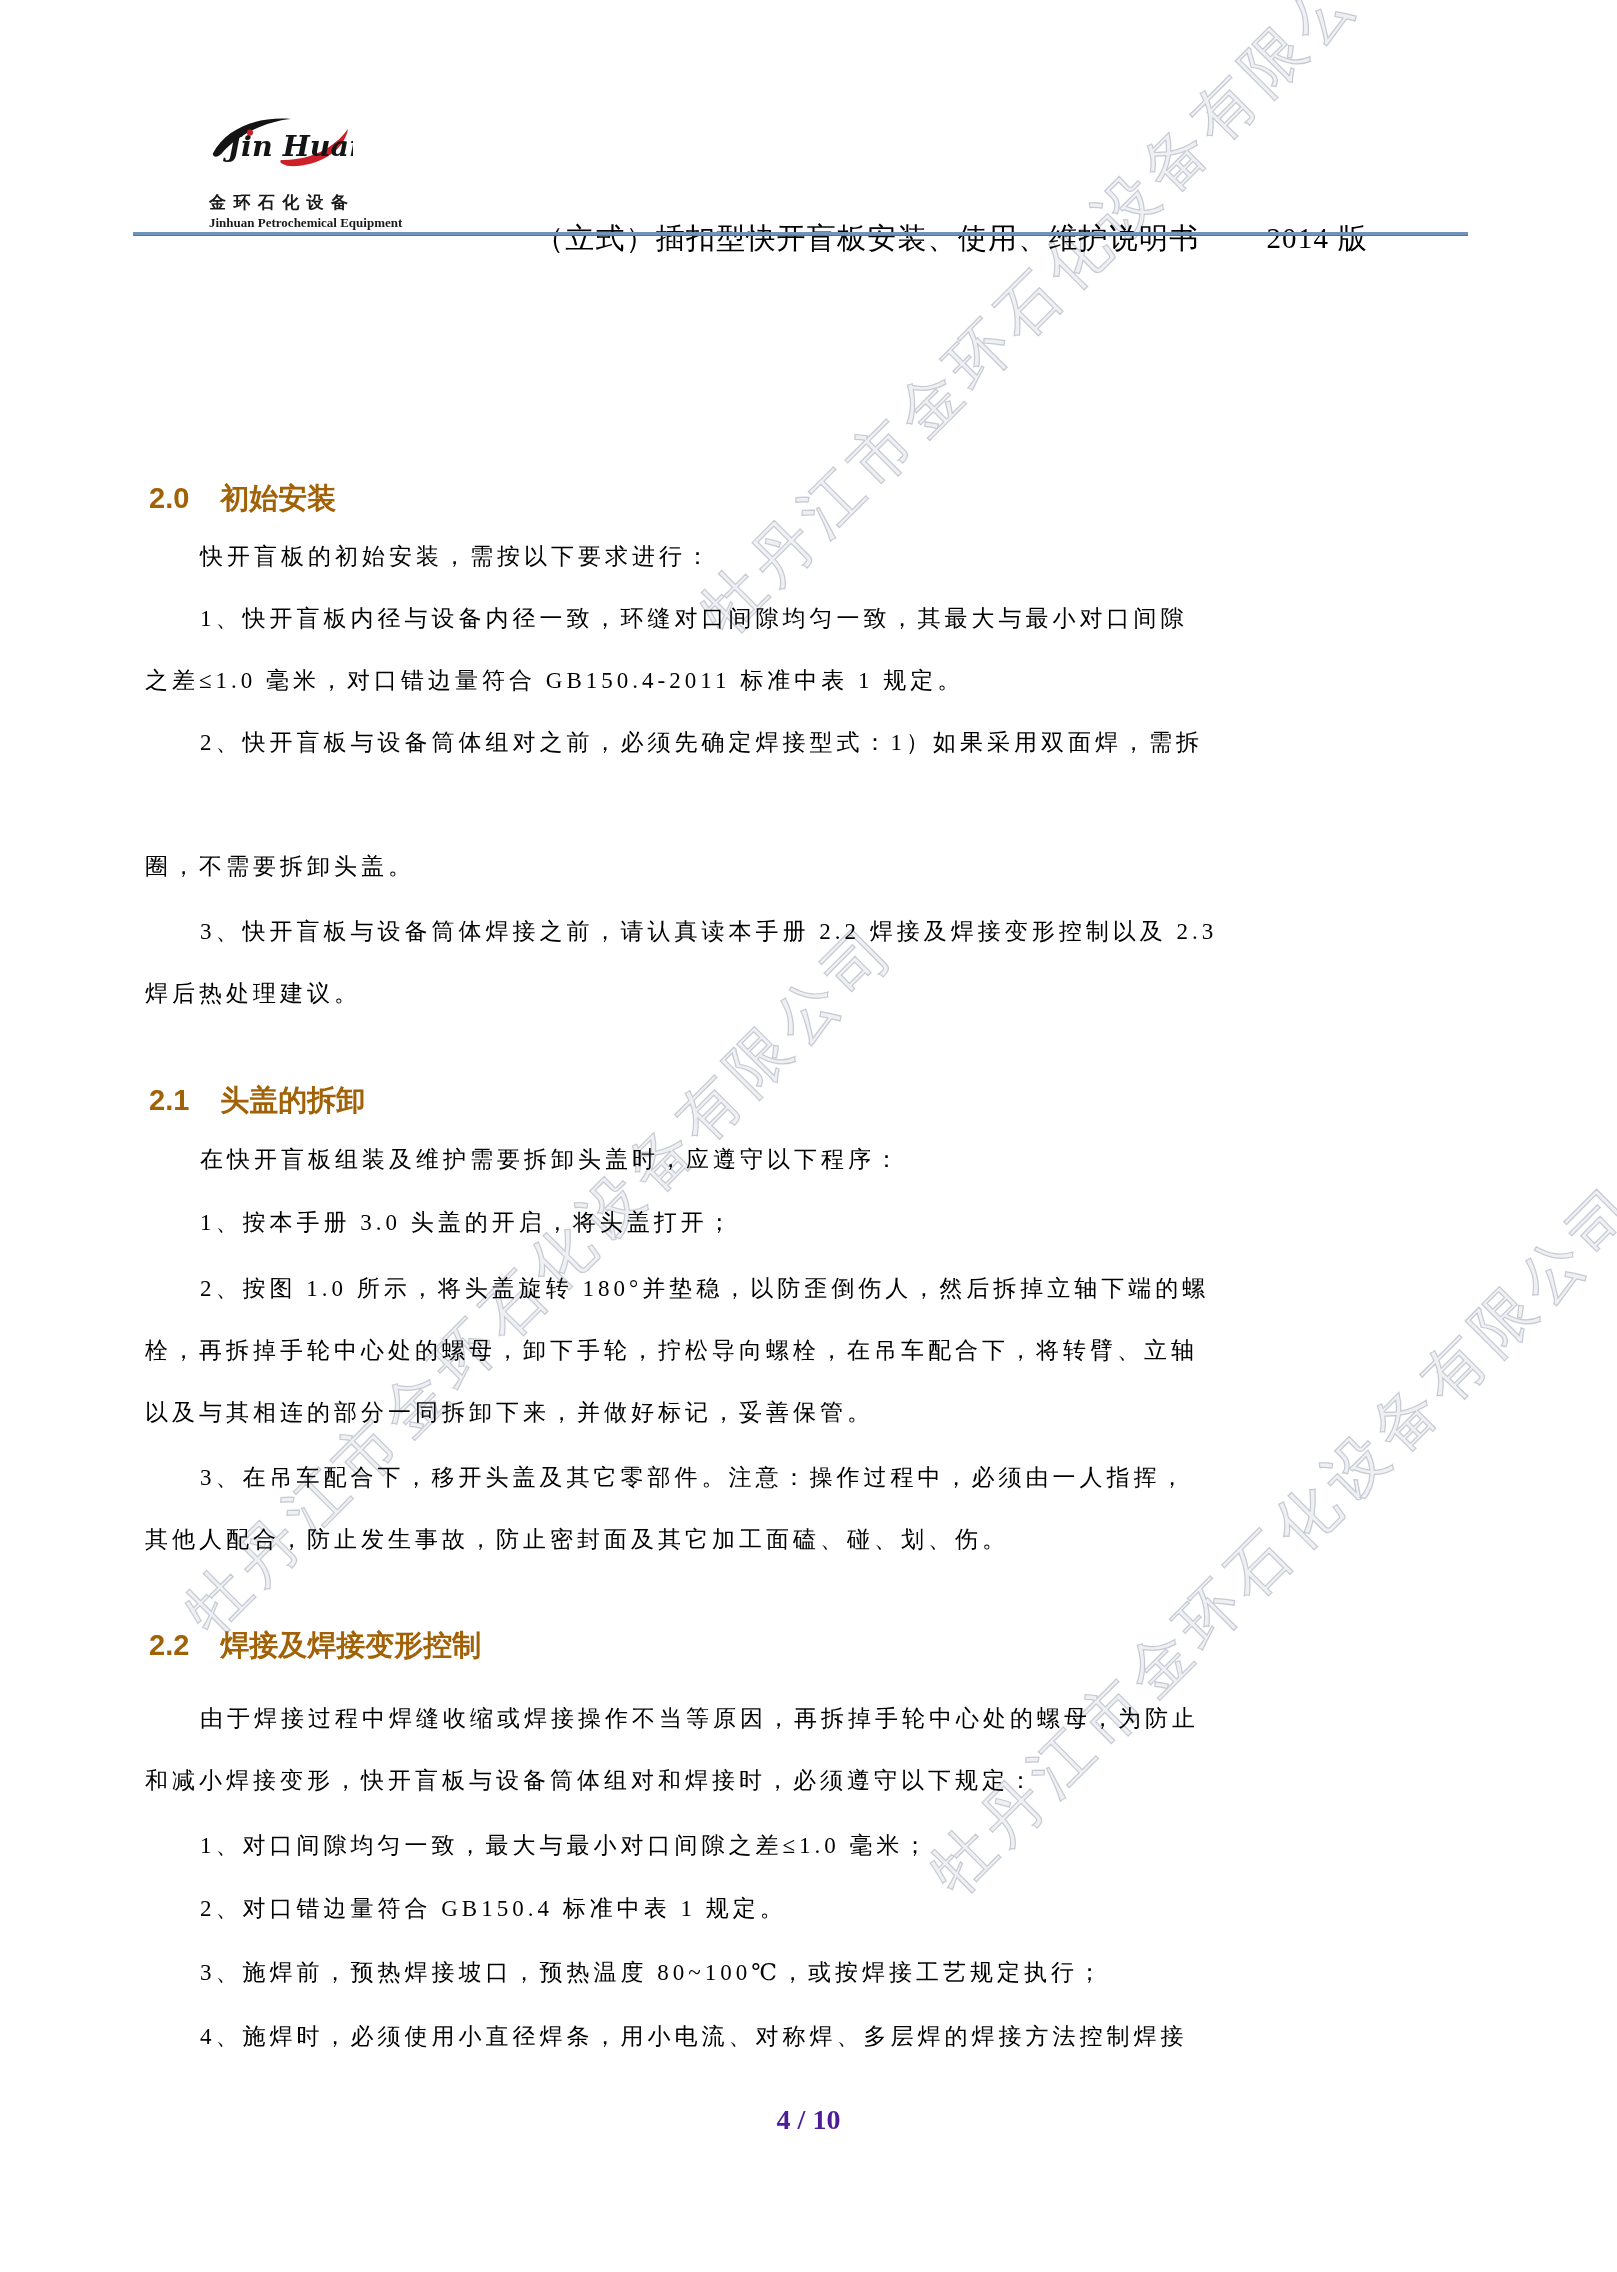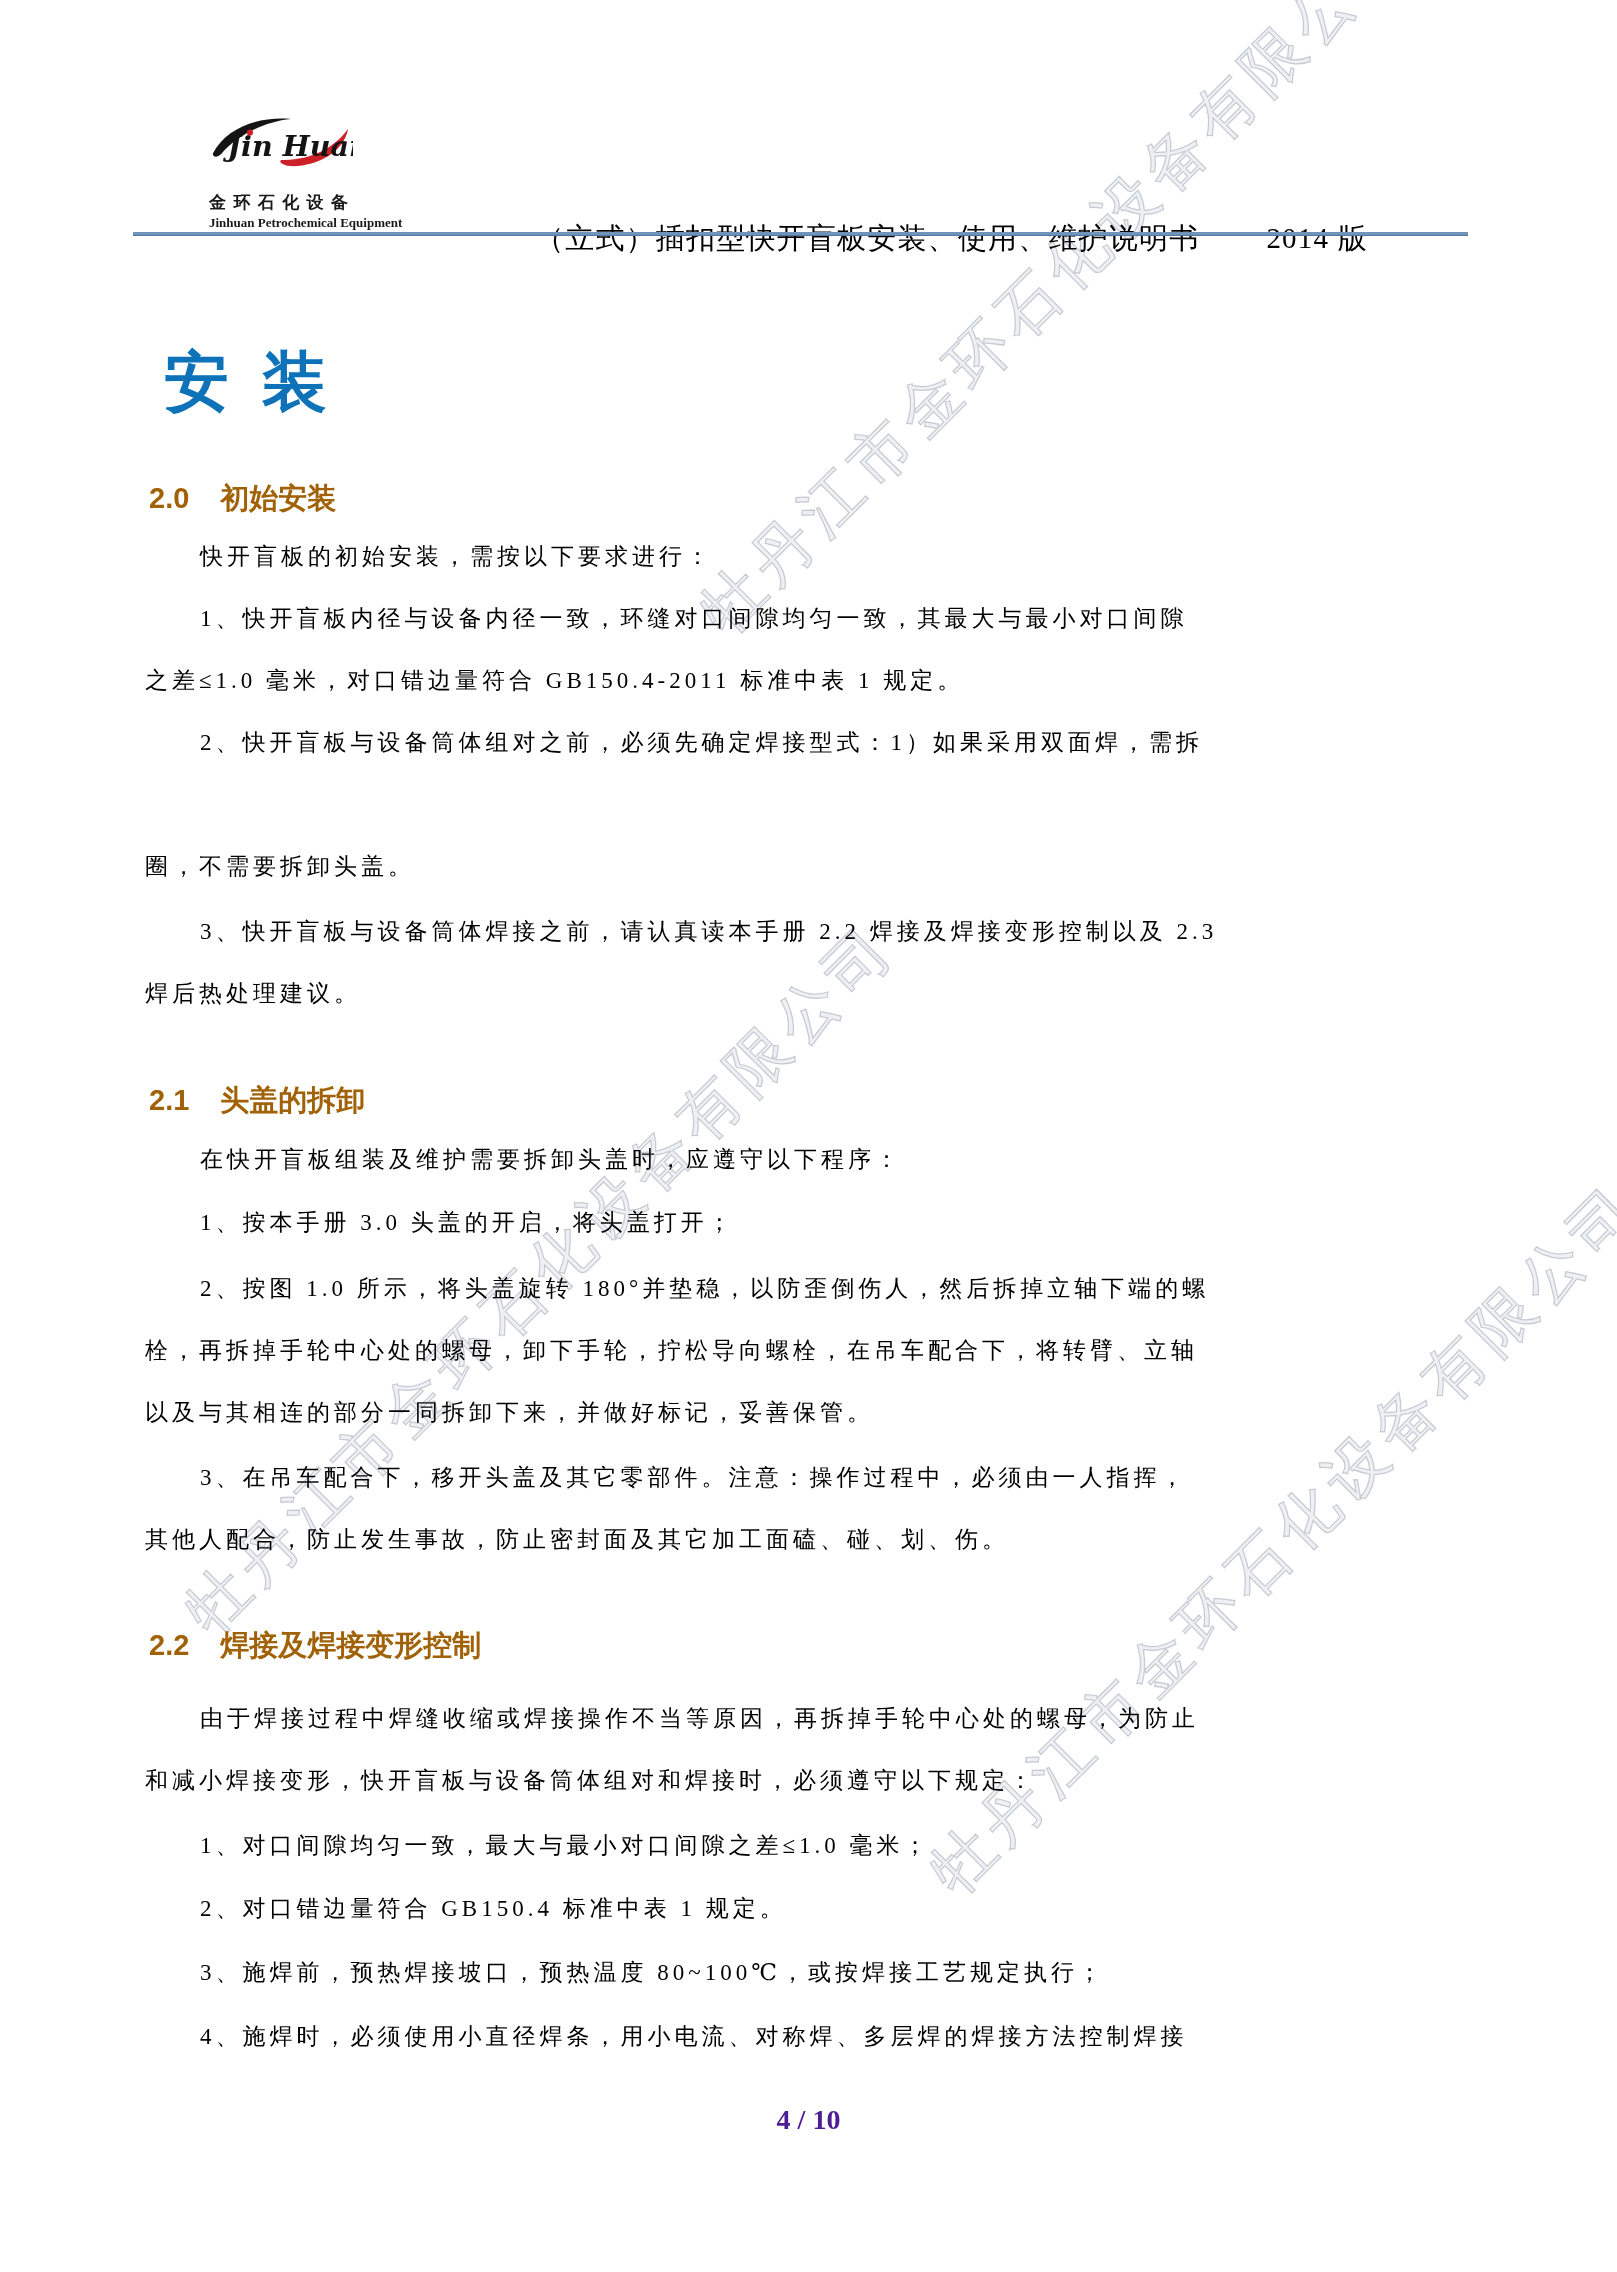--- a/index.html
+++ b/index.html
@@ -152,21 +152,20 @@
       </svg>
       <div class="logo-cn">金环石化设备</div>
       <div class="logo-en">Jinhuan Petrochemical Equipment</div>
     </div>
 
     <div class="doc-title">
       <span>（立式）插扣型快开盲板安装、使用、维护说明书</span><span class="edition">2014 版</span>
     </div>
     <div class="header-rule"></div>
 
-    <div class="page-title">安 装</div>
 
     <div class="sec-h" style="top:479px">
       <span>2.0</span><span class="sec-t">初始安装</span>
     </div>
     <div class="bl ind" style="top:541px">快开盲板的初始安装，需按以下要求进行：</div>
     <div class="bl ind" style="top:603px">1、快开盲板内径与设备内径一致，环缝对口间隙均匀一致，其最大与最小对口间隙</div>
     <div class="bl" style="top:665px">之差≤1.0 毫米，对口错边量符合 GB150.4-2011 标准中表 1 规定。</div>
     <div class="bl ind" style="top:727px">2、快开盲板与设备筒体组对之前，必须先确定焊接型式：1）如果采用双面焊，需拆</div>
     <div class="bl" style="top:851px">圈，不需要拆卸头盖。</div>
     <div class="bl ind" style="top:916px">3、快开盲板与设备筒体焊接之前，请认真读本手册 2.2 焊接及焊接变形控制以及 2.3</div>

